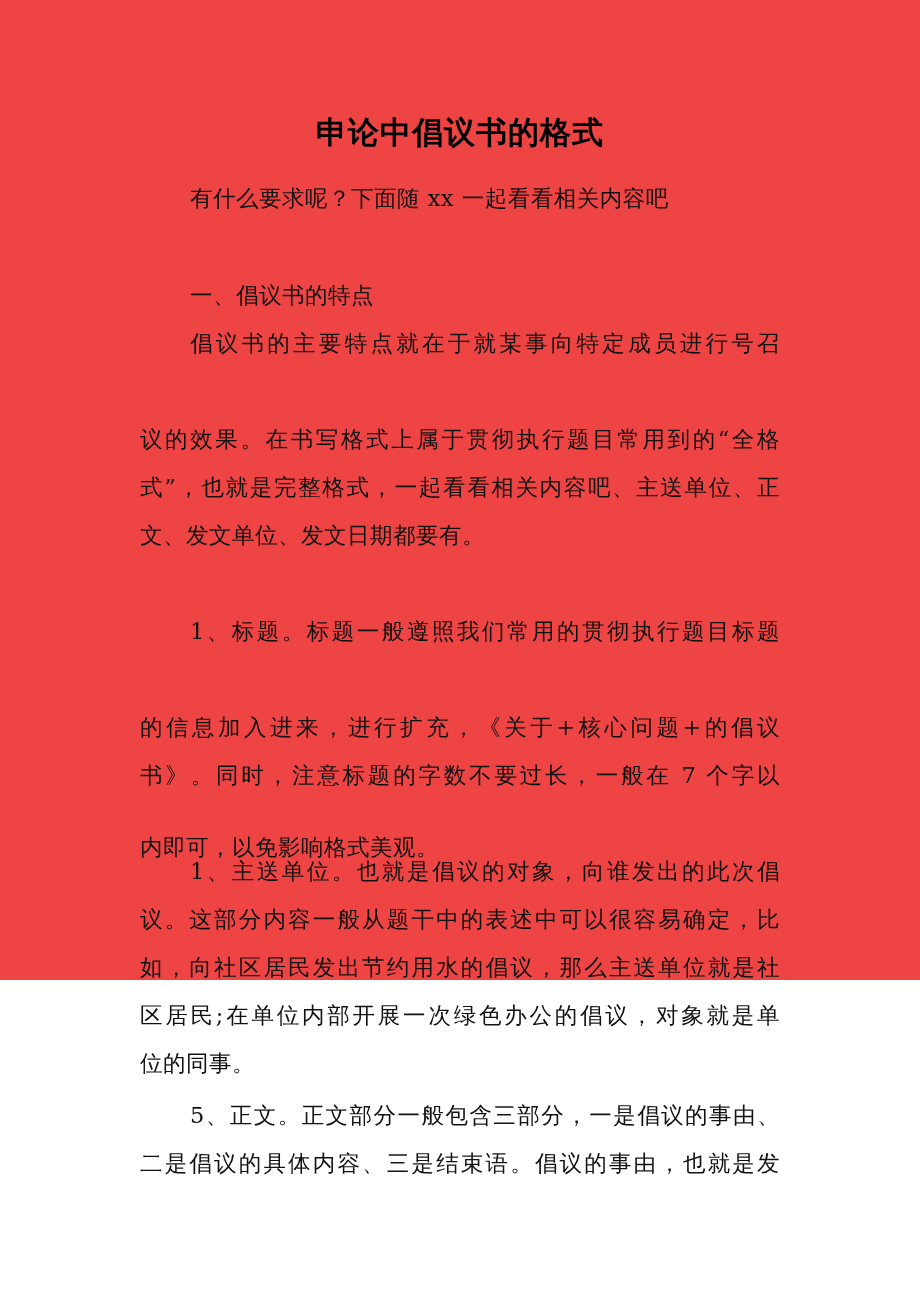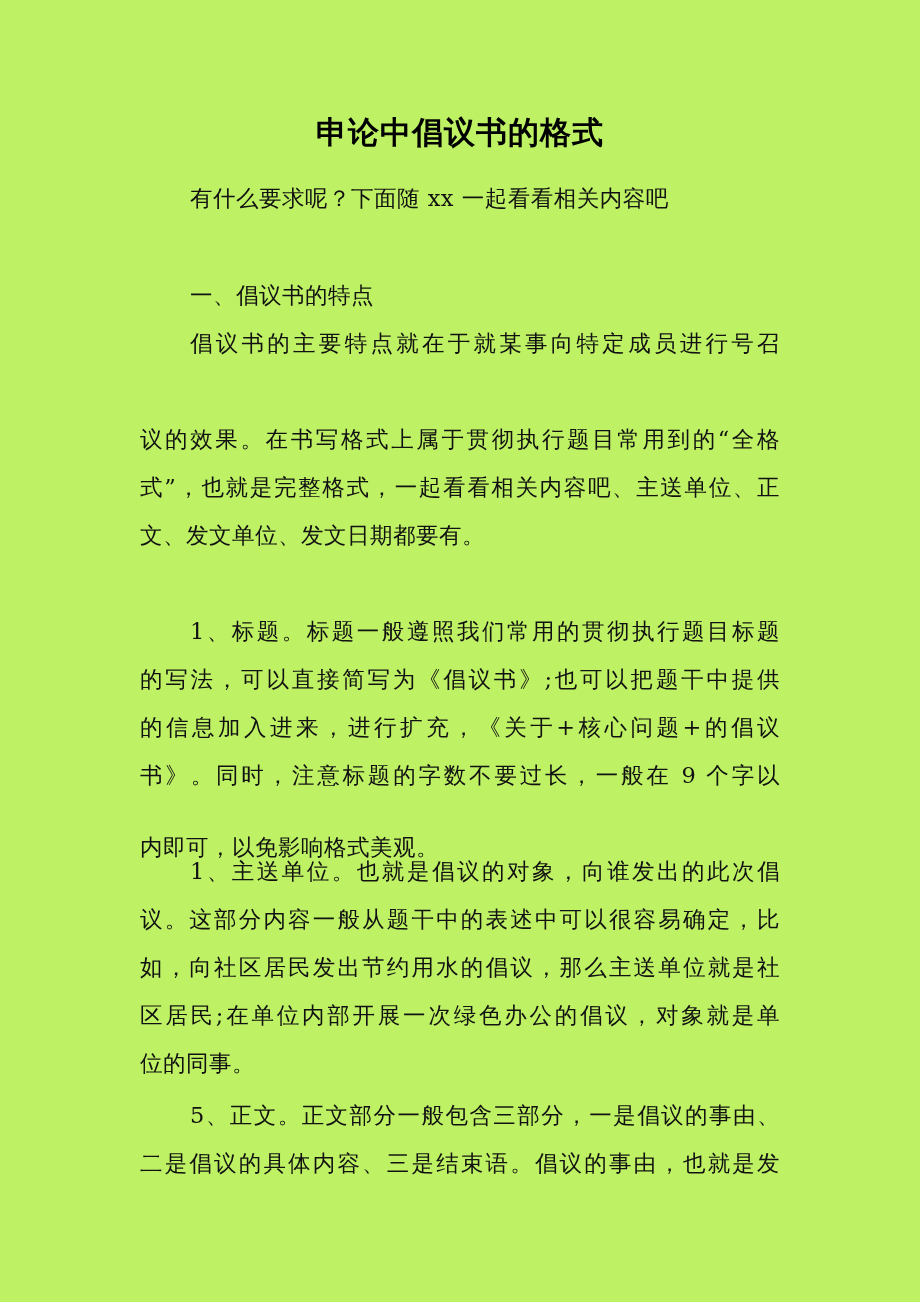--- a/index.html
+++ b/index.html
@@ -1,17 +1,17 @@
 <!DOCTYPE html>
 <html><head>
   <meta charset="utf-8">
   <style>
     html, body { margin: 0; padding: 0; background: #ffffff; }
     body { width: 920px; height: 1302px; position: relative; overflow: hidden; }
-    .page { position: absolute; left: 0; top: 0; width: 920px; height: 1302px; background: #bef264; }
+    .page { position: absolute; left: 0; top: 0; width: 920px; height: 980px; background: #ef4444; }
     .title {
       position: absolute; left: 0; top: 112px; width: 920px; text-align: center;
       font-family: "DejaVu Sans", sans-serif; font-weight: bold; font-size: 31px;
       color: #000; letter-spacing: 1px;
     }
     .line {
       position: absolute; left: 140px; width: 640px; white-space: nowrap;
       font-family: "DejaVu Serif", serif; font-size: 22.5px; color: #111;
       letter-spacing: 0.5px; line-height: 30px; text-align: justify; text-align-last: justify;
     }
@@ -27,23 +27,22 @@
 
   <div class="line indent short" style="top:183px;">有什么要求呢？下面随 xx 一起看看相关内容吧</div>
 
   <div class="line indent short" style="top:280px;">一、倡议书的特点</div>
   <div class="line indent" style="top:328px;">倡议书的主要特点就在于就某事向特定成员进行号召</div>
   <div class="line" style="top:424px;">议的效果。在书写格式上属于贯彻执行题目常用到的“全格</div>
   <div class="line" style="top:472px;">式”，也就是完整格式，一起看看相关内容吧、主送单位、正</div>
   <div class="line last" style="top:520px;">文、发文单位、发文日期都要有。</div>
 
   <div class="line indent" style="top:616px;">1、标题。标题一般遵照我们常用的贯彻执行题目标题</div>
-  <div class="line" style="top:664px;">的写法，可以直接简写为《倡议书》;也可以把题干中提供</div>
   <div class="line" style="top:712px;">的信息加入进来，进行扩充，《关于+核心问题+的倡议</div>
-  <div class="line" style="top:760px;">书》。同时，注意标题的字数不要过长，一般在 9 个字以</div>
+  <div class="line" style="top:760px;">书》。同时，注意标题的字数不要过长，一般在 7 个字以</div>
   <div class="line last" style="top:808px;margin-top:24px;">内即可，以免影响格式美观。</div>
 
   <div class="line indent" style="top:856px;">1、主送单位。也就是倡议的对象，向谁发出的此次倡</div>
   <div class="line" style="top:904px;">议。这部分内容一般从题干中的表述中可以很容易确定，比</div>
   <div class="line" style="top:952px;">如，向社区居民发出节约用水的倡议，那么主送单位就是社</div>
   <div class="line" style="top:1000px;">区居民;在单位内部开展一次绿色办公的倡议，对象就是单</div>
   <div class="line last" style="top:1048px;">位的同事。</div>
 
   <div class="line indent" style="top:1100px;">5、正文。正文部分一般包含三部分，一是倡议的事由、</div>
   <div class="line" style="top:1148px;">二是倡议的具体内容、三是结束语。倡议的事由，也就是发</div>

